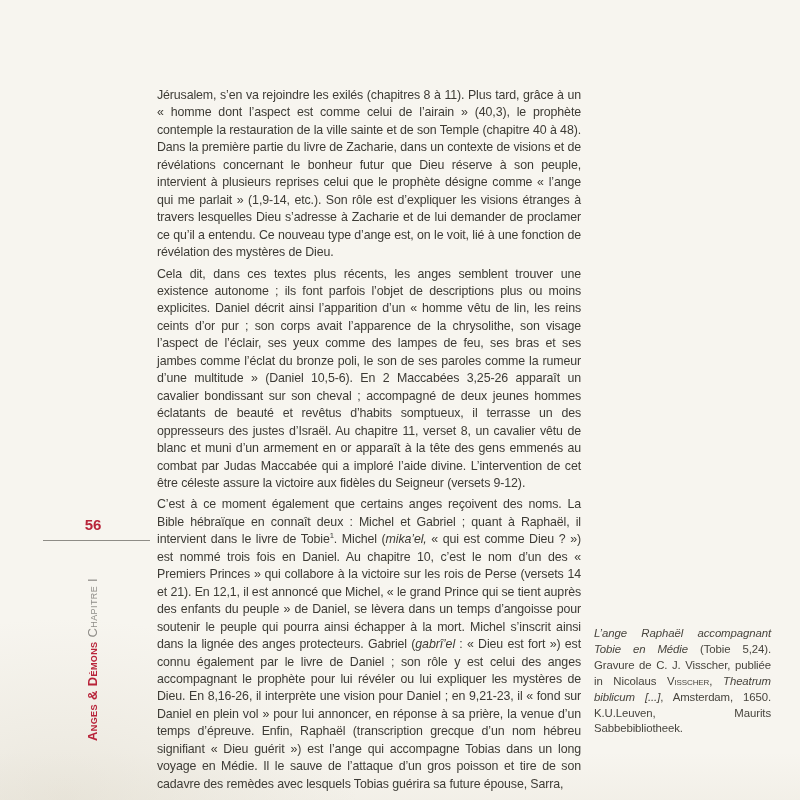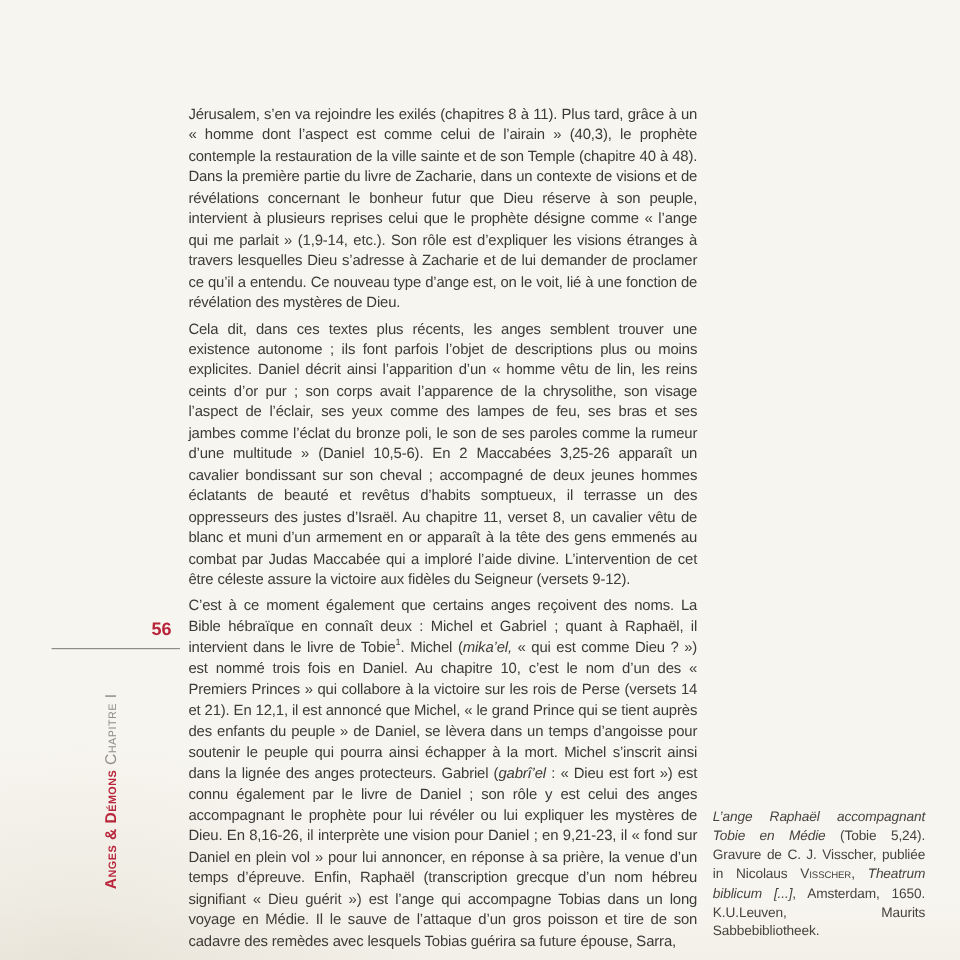--- a/index.html
+++ b/index.html
@@ -14,21 +14,21 @@
   
   .scan-shade {
     position: absolute; left: 0; top: 0; width: 800px; height: 800px;
     background:
       radial-gradient(420px 260px at 8% 100%, rgba(214,208,192,0.38), rgba(214,208,192,0) 70%),
       linear-gradient(to top, rgba(220,214,198,0.18), rgba(220,214,198,0) 6%);
     pointer-events: none;
   }
   .page-number {
     position: absolute; left: 43px; top: 516px; width: 100px;
-    text-align: right;
+    text-align: center;
     font-size: 15px; font-weight: bold;
     color: #b8243a;
   }
   .sidebar-rule {
     position: absolute; left: 43px; top: 540px; width: 107px; height: 1px;
     background: #8e8c86;
   }
   .margin-label {
     position: absolute; left: 85px; top: 741px;
     width: 168px; height: 19px;
@@ -50,21 +50,20 @@
     color: #3d3b35;
   }
   .body-text p { margin: 0 0 4px 0; }
   .figure-caption {
     position: absolute; left: 594px; top: 626px; width: 177px;
     font-size: 11.4px;
     line-height: 15.9px;
     letter-spacing: -0.1px;
     text-align: justify;
     color: #47443d;
-    margin-top: 48px;
   }
   .italic { font-style: italic; }
   .smallcaps { font-variant: small-caps; }
   .sup { vertical-align: super; font-size: 0.62em; line-height: 0; }
 </style>
 </head>
 <body>
 
 <div class="scan-shade"></div>
 

